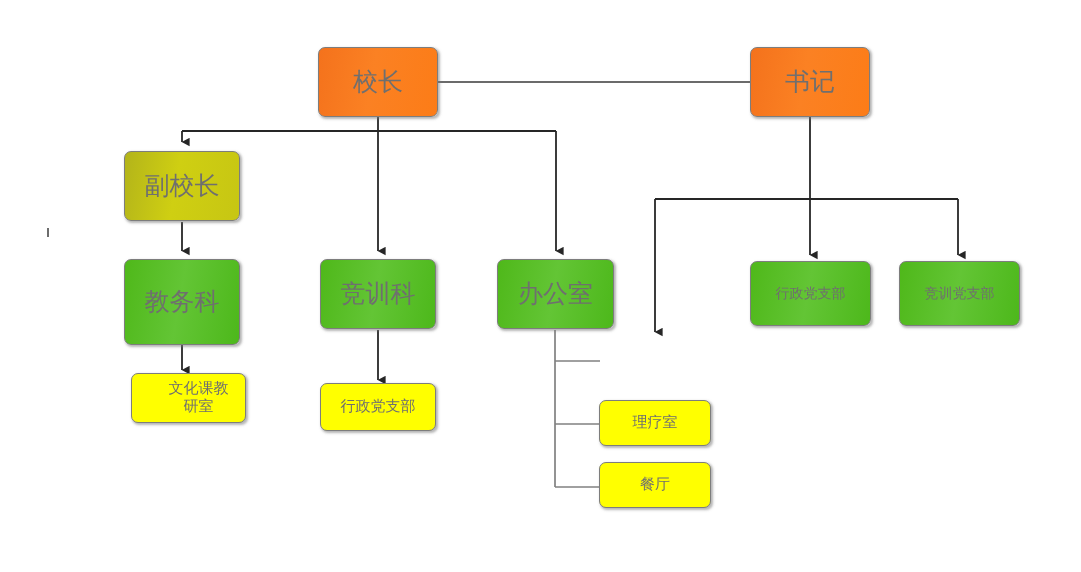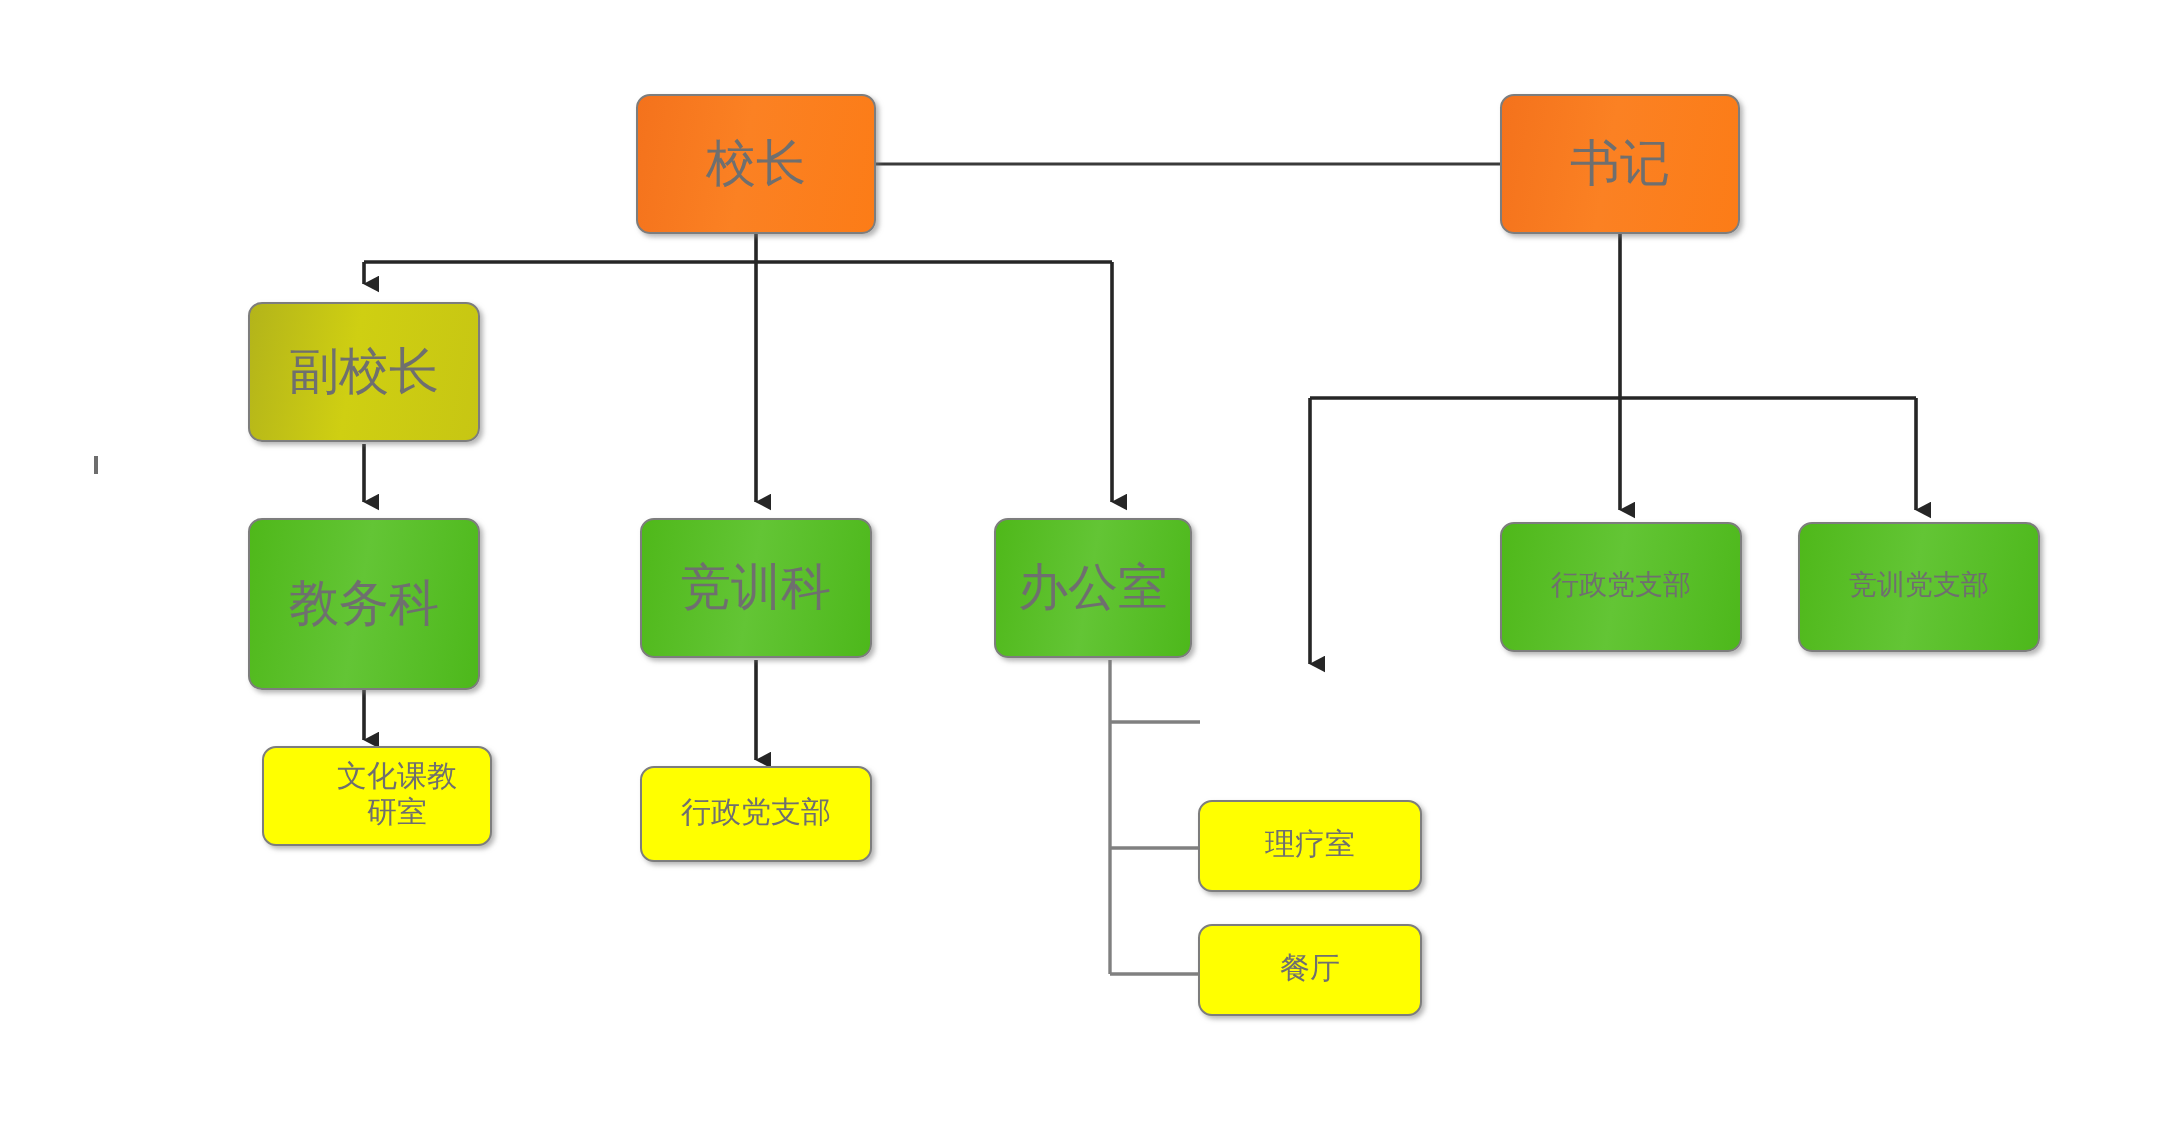--- a/index.html
+++ b/index.html
@@ -127,21 +127,21 @@
   </div>
 
   <div class="node node-green t-xl" style="left:124px; top:259px; width:116px; height:86px;">
     <span>教务科</span>
   </div>
 
   <div class="node node-green t-xl" style="left:320px; top:259px; width:116px; height:70px;">
     <span>竞训科</span>
   </div>
 
-  <div class="node node-green t-xl" style="left:497px; top:259px; width:99px; height:70px;">
+  <div class="node node-green t-xl" style="left:497px; top:259px; width:117px; height:70px;">
     <span>办公室</span>
   </div>
 
   <div class="node node-green t-sm" style="left:750px; top:261px; width:121px; height:65px;">
     <span>行政党支部</span>
   </div>
 
   <div class="node node-green t-sm" style="left:899px; top:261px; width:121px; height:65px;">
     <span>竞训党支部</span>
   </div>

